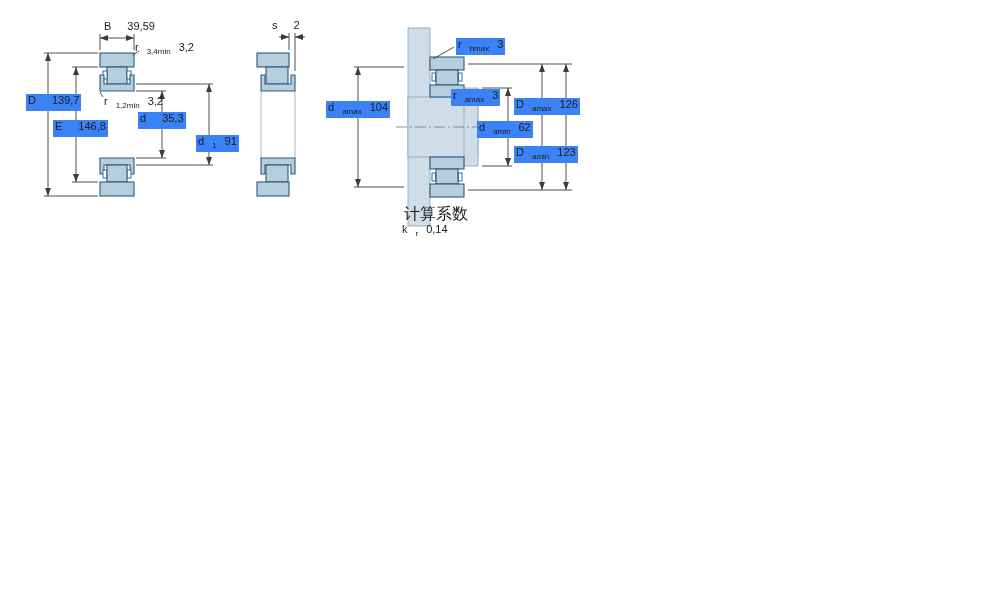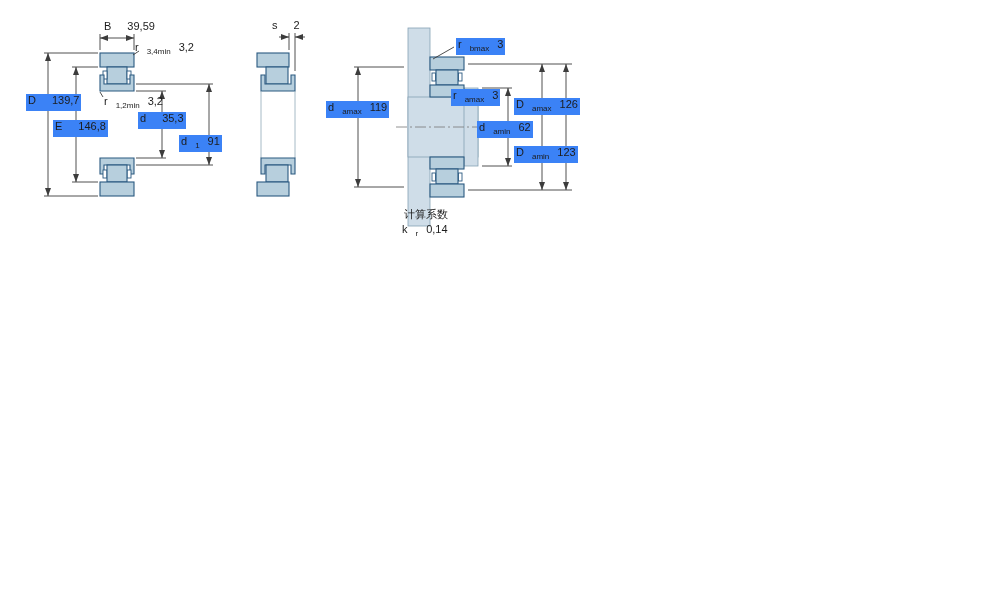--- a/index.html
+++ b/index.html
@@ -17,21 +17,21 @@
   .dim-label {
     position: absolute;
     font-size: 11px;
     line-height: 13px;
     color: #1c1c1c;
     white-space: nowrap;
   }
   .dim-label sub { font-size: 8px; padding-left: 8px; }
   .dim-label .val { margin-left: 8px; }
   .bg { background: #3b82f6; padding: 0 2px; }
-  .cjk-title { position: absolute; font-size: 11px; line-height: 14px; color: #1c1c1c; white-space: nowrap; }
+  .cjk-title { position: absolute; font-size: 16px; line-height: 14px; color: #1c1c1c; white-space: nowrap; }
 
   .bearing { fill: var(--bearing-fill); stroke: var(--bearing-stroke); stroke-width: 1.1; }
   .cage    { fill: #ffffff; stroke: var(--bearing-stroke); stroke-width: 0.9; }
   .abut    { fill: var(--abutment-fill); stroke: var(--abutment-stroke); stroke-width: 0.8; }
   .dim     { stroke: var(--dim-color); stroke-width: 0.9; fill: none; }
   .leader  { stroke: var(--dim-color); stroke-width: 0.9; fill: none; }
   .cl      { stroke: #777777; stroke-width: 0.8; stroke-dasharray: 11 3 2 3; fill: none; }
   .gapline { stroke: #8fa8b8; stroke-width: 0.8; }
 </style>
 </head>
@@ -167,34 +167,34 @@
   </span>
 
   <span class="dim-label" style="left:104px; top:95px">
     <span>r</span><sub>1,2min</sub><span class="val">3,2</span>
   </span>
 
   <span class="dim-label bg" style="left:138px; top:112px">
     <span>d</span><sub></sub><span class="val">35,3</span>
   </span>
 
-  <span class="dim-label bg" style="left:179px; top:135px">
+  <span class="dim-label bg" style="left:196px; top:135px">
     <span>d</span><sub>1</sub><span class="val">91</span>
   </span>
 
   <span class="dim-label" style="left:272px; top:19px">
     <span>s</span><sub></sub><span class="val">2</span>
   </span>
 
   <span class="dim-label bg" style="left:456px; top:38px">
     <span>r</span><sub>bmax</sub><span class="val">3</span>
   </span>
 
   <span class="dim-label bg" style="left:326px; top:101px">
-    <span>d</span><sub>amax</sub><span class="val">119</span>
+    <span>d</span><sub>amax</sub><span class="val">104</span>
   </span>
 
   <span class="dim-label bg" style="left:451px; top:89px">
     <span>r</span><sub>amax</sub><span class="val">3</span>
   </span>
 
   <span class="dim-label bg" style="left:477px; top:121px">
     <span>d</span><sub>amin</sub><span class="val">62</span>
   </span>
 

